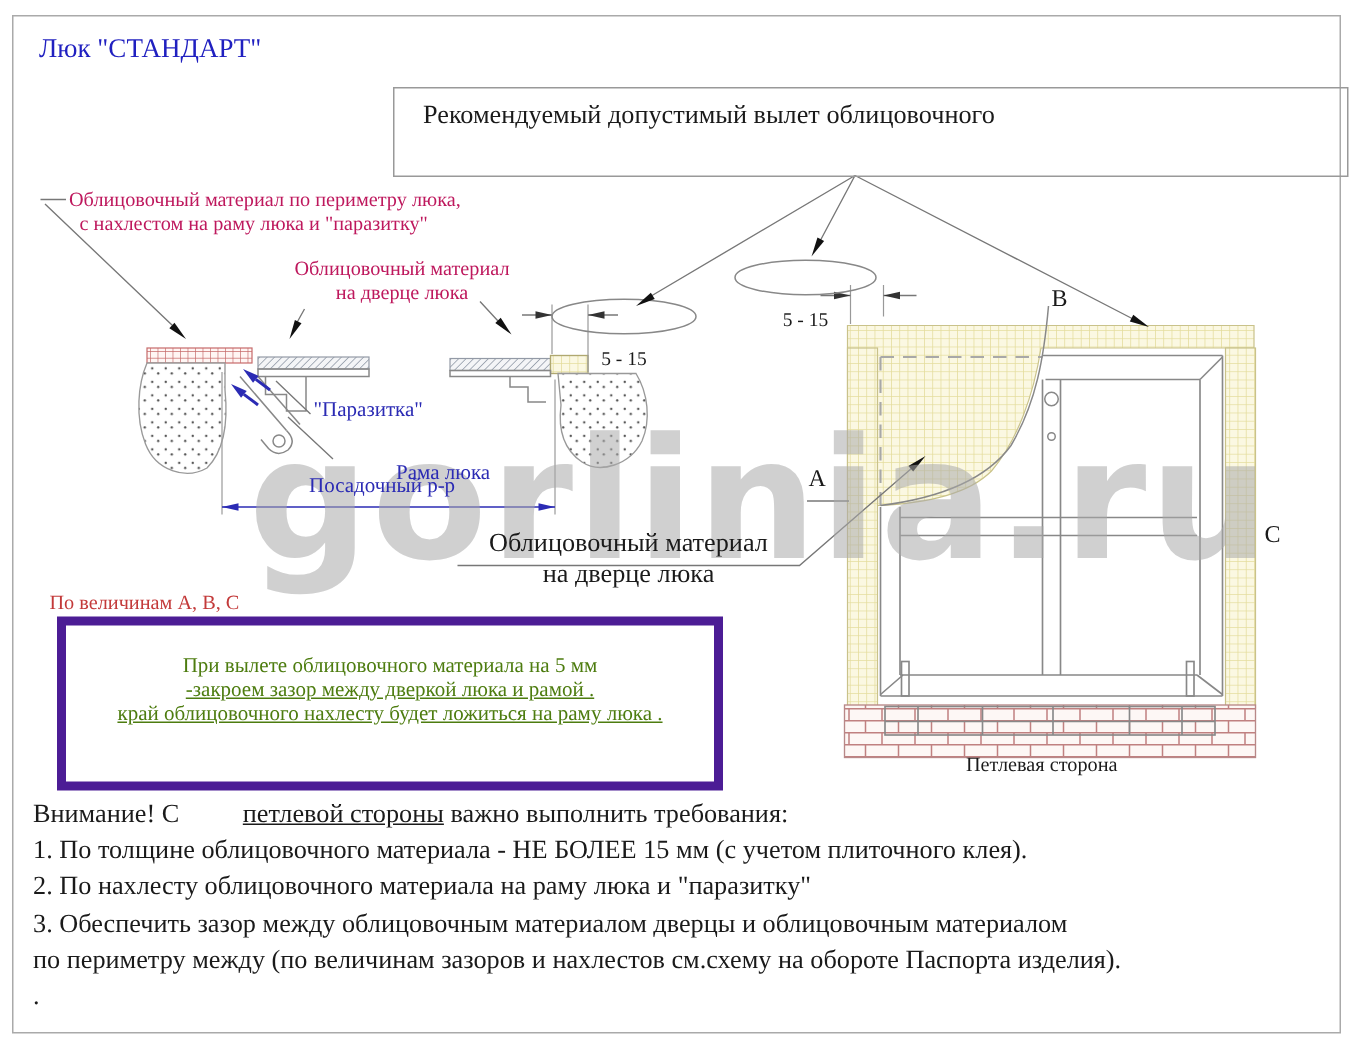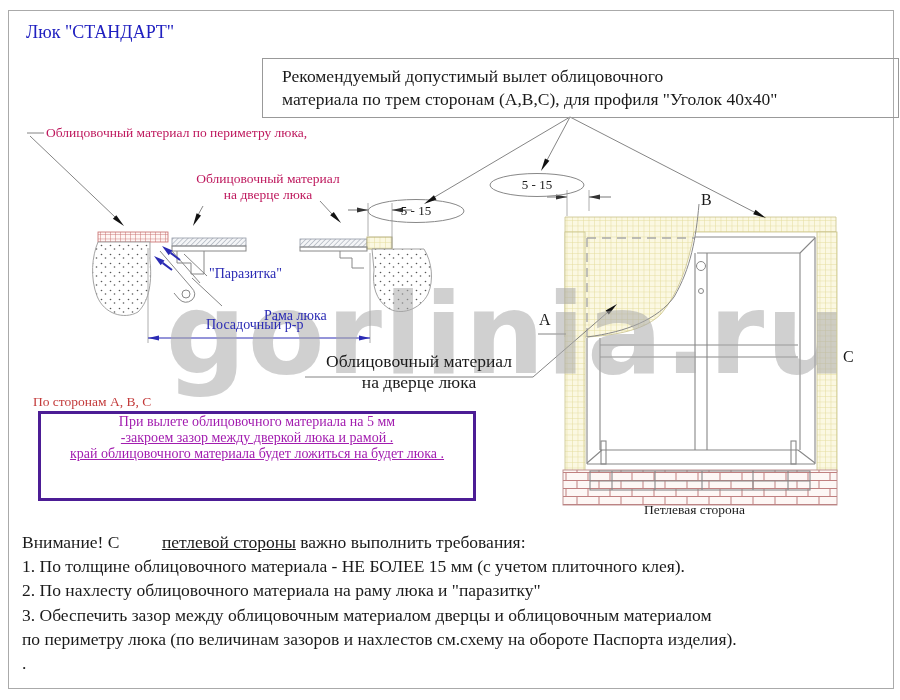--- a/index.html
+++ b/index.html
@@ -22,31 +22,31 @@
     color:rgba(170,170,170,0.55);pointer-events:none;line-height:1;text-align:right;
   }
   .title{left:26px;top:22px;font-size:18px;color:#2020c0;}
   .rec-box{
     left:262px;top:58px;width:616px;height:46px;
     border:1px solid #999;background:transparent;
     padding:6px 0 6px 19px;font-size:17.5px;line-height:23px;
   }
   .small-label{font-size:13.5px;line-height:15.5px;color:#be185d;}
   .blue-label{font-size:14px;color:#2b2bb4;}
-  .dim-label{font-size:13px;width:72px;text-align:center;}
+  .dim-label{font-size:13px;width:72px;text-align:center;margin-top:28px;}
   .big-label{
     left:303px;top:351px;width:232px;text-align:center;
     font-size:17.5px;line-height:21px;
   }
   .side-letter{font-size:16px;}
   .red-heading{left:33px;top:394px;font-size:13.5px;color:#c33a3a;}
   .red-box{
     left:38px;top:411px;width:432px;height:84px;
-    border:3px solid #4c1d95;
-    text-align:center;font-size:14px;line-height:16px;color:#a21caf;
+    border:6px solid #4c1d95;padding-top:20px;
+    text-align:center;font-size:14px;line-height:16px;color:#4d7c0f;
   }
   .red-box .u{text-decoration:underline;}
   .attention{left:22px;top:530px;width:872px;font-size:17.5px;line-height:24.2px;}
   .attention .u{text-decoration:underline;margin-left:38px;}
   .hinge-label{left:644px;top:502px;font-size:13.5px;}
 </style>
 </head>
 <body>
 
 <div class="page-border"></div>
@@ -180,25 +180,25 @@
     <polygon points="617,304 608.8,314.4 605.6,310.6"></polygon>
   </g>
 </svg>
 
 <div class="watermark">gorlinia.ru</div>
 
 <div class="abs title">Люк "СТАНДАРТ"</div>
 
 <div class="abs rec-box">
   <div>Рекомендуемый допустимый вылет облицовочного</div>
-  <div>материала по трем сторонам (А,В,С), для профиля "Уголок 40x40"</div>
 </div>
 
 <div class="abs small-label" style="left:46px;top:125px;">
   <div>Облицовочный материал по периметру люка,</div>
+  <div style="margin-left:7px;">с нахлестом на раму люка и "паразитку"</div>
 </div>
 
 <div class="abs small-label" style="left:185px;top:171px;width:166px;text-align:center;">
   <div>Облицовочный материал</div>
   <div>на дверце люка</div>
 </div>
 
 <div class="abs blue-label" style="left:209px;top:266px;">"Паразитка"</div>
 <div class="abs blue-label" style="left:225px;top:308px;margin-left:39px;">Рама люка</div>
 <div class="abs blue-label" style="left:206px;top:317px;">Посадочный р-р</div>
@@ -210,28 +210,28 @@
   <div>Облицовочный материал</div>
   <div>на дверце люка</div>
 </div>
 
 <div class="abs side-letter" style="left:539px;top:311px;">А</div>
 <div class="abs side-letter" style="left:701px;top:191px;">В</div>
 <div class="abs side-letter" style="left:843px;top:348px;">С</div>
 
 <div class="abs hinge-label">Петлевая сторона</div>
 
-<div class="abs red-heading">По сторонам А, В, С</div>
+<div class="abs red-heading">По величинам А, В, С</div>
 
 <div class="abs red-box">
   <div>При вылете облицовочного материала  на 5 мм</div>
   <div class="u">-закроем зазор между дверкой люка и рамой .</div>
-  <div class="u">край облицовочного материала будет ложиться на будет люка .</div>
+  <div class="u">край облицовочного нахлесту будет ложиться на раму люка .</div>
 </div>
 
 <div class="abs attention">
   <div><span>Внимание! С </span><span class="u">петлевой стороны</span><span> важно выполнить требования:</span></div>
   <div>1. По толщине облицовочного материала - НЕ БОЛЕЕ 15 мм (с учетом плиточного клея).</div>
   <div>2. По нахлесту облицовочного материала на раму люка и "паразитку"</div>
   <div>3. Обеспечить зазор между облицовочным материалом дверцы и облицовочным материалом</div>
-  <div> по периметру люка (по величинам зазоров и нахлестов см.схему на обороте Паспорта изделия).</div>
+  <div> по периметру между (по величинам зазоров и нахлестов см.схему на обороте Паспорта изделия).</div>
   <div>.</div>
 </div>
 
 </body></html>

